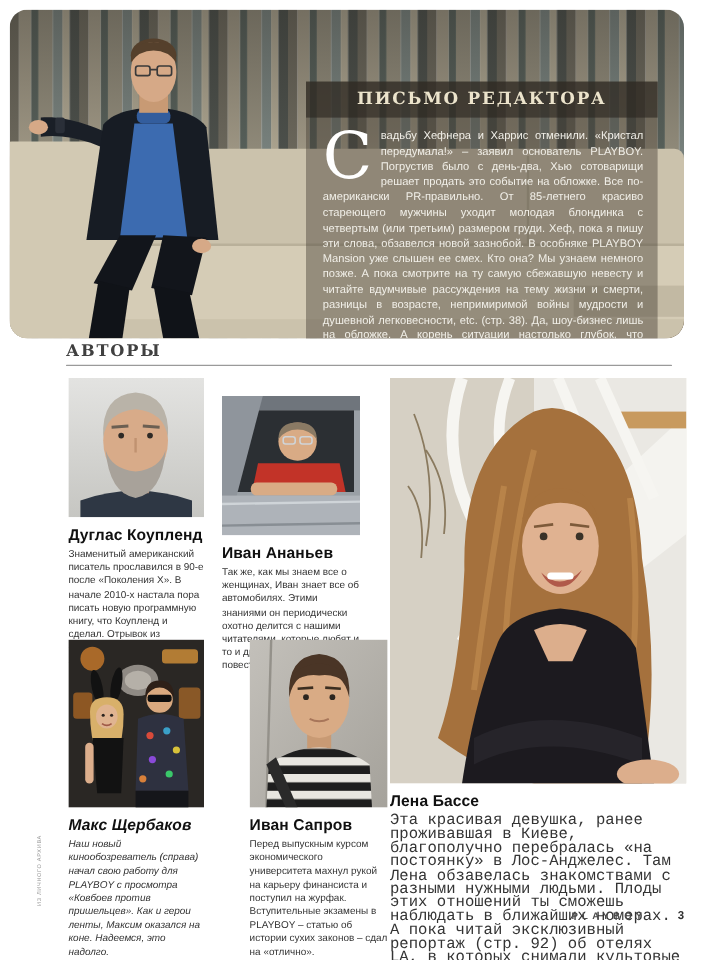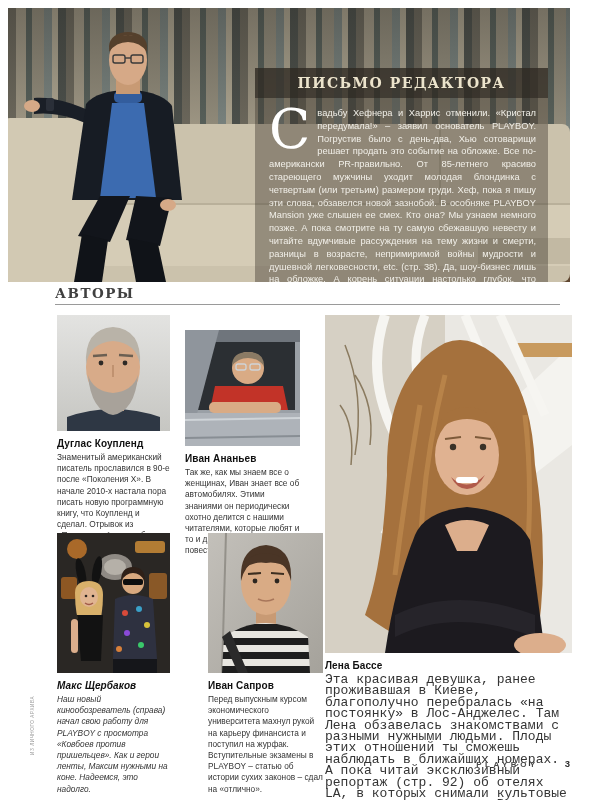--- a/index.html
+++ b/index.html
@@ -1,21 +1,21 @@
 <!DOCTYPE html>
 <html lang="ru"><head>
 <meta charset="utf-8">
 <style>
   html,body{margin:0;padding:0;}
   body{
     width:600px;height:800px;position:relative;background:#ffffff;
     font-family:"Liberation Sans",sans-serif;overflow:hidden;
     -webkit-font-smoothing:antialiased;
   }
-  .abs{position:absolute;}
+  .abs{position:absolute;border-radius:15px;}
 
   
   .hero{left:8px;top:8px;width:562px;height:274px;overflow:hidden;}
   .hero svg{display:block;}
 
   
   .letter-panel{
     position:absolute;left:247px;top:60px;width:293px;
     background:rgba(62,55,46,.42);
     box-sizing:border-box;
@@ -44,21 +44,21 @@
   .authors-heading{
     left:55px;top:285px;margin:0;
     font-family:"DejaVu Serif","Liberation Serif",serif;
     font-size:13.5px;font-weight:bold;letter-spacing:1.5px;color:#404040;
   }
   .authors-rule{left:55px;top:304px;width:505px;height:1px;background:#9a9a9a;}
 
   .card{box-sizing:border-box;}
   .card .photo{display:block;overflow:hidden;}
   .card h3{
-    margin:7px 0 3px 0;font-size:10px;font-weight:bold;color:#101010;
+    margin:7px 0 3px 0;font-size:13px;font-weight:bold;color:#101010;
     letter-spacing:.1px;
   }
   .card p{
     margin:0;font-size:8.3px;line-height:11.2px;color:#343434;
   }
   .card-1{left:57px;top:315px;width:113px;}
   .card-2{left:185px;top:330px;width:115px;}
   .card-3{left:325px;top:315px;width:247px;}
   .card-4{left:57px;top:533px;width:113px;font-style:italic;}
   .card-5{left:185px;top:533px;width:115px;margin-left:23px;}
@@ -260,21 +260,21 @@
     <path d="M58,66 Q76,58 96,66 L100,126 L56,126 Z" fill="#2e3140"></path>
     <circle cx="68" cy="80" r="3" fill="#d84a3a"></circle>
       <circle cx="82" cy="76" r="3" fill="#3aa0c8"></circle>
     <circle cx="90" cy="92" r="3" fill="#d8c23a"></circle>
       <circle cx="70" cy="100" r="3" fill="#8a4ad8"></circle>
     <circle cx="84" cy="112" r="3" fill="#3ac86a"></circle>
       <circle cx="62" cy="116" r="3" fill="#d8803a"></circle>
     <rect x="56" y="126" width="44" height="14" fill="#15161a"></rect>
   </svg>
   <h3>Макс Щербаков</h3>
-  <p>Наш новый кинообозреватель (справа) начал свою работу для PLAYBOY с просмотра «Ковбоев против пришельцев». Как и герои ленты, Максим нужными на коне. Надеемся, это надолго.</p>
+  <p>Наш новый кинообозреватель (справа) начал свою работу для PLAYBOY с просмотра «Ковбоев против пришельцев». Как и герои ленты, Максим оказался на коне. Надеемся, это надолго.</p>
 </div>
 
 <div class="abs card card-5">
   <svg class="photo" width="115" height="140" viewBox="0 0 115 140">
     <defs>
       <pattern id="stripes5" width="12" height="14" patternUnits="userSpaceOnUse">
         <rect width="12" height="7" fill="#e8e6e0"></rect>
           <rect y="7" width="12" height="7" fill="#1e1e1e"></rect>
       </pattern>
       <linearGradient id="bg5" x1="0" y1="0" x2="1" y2="1">

